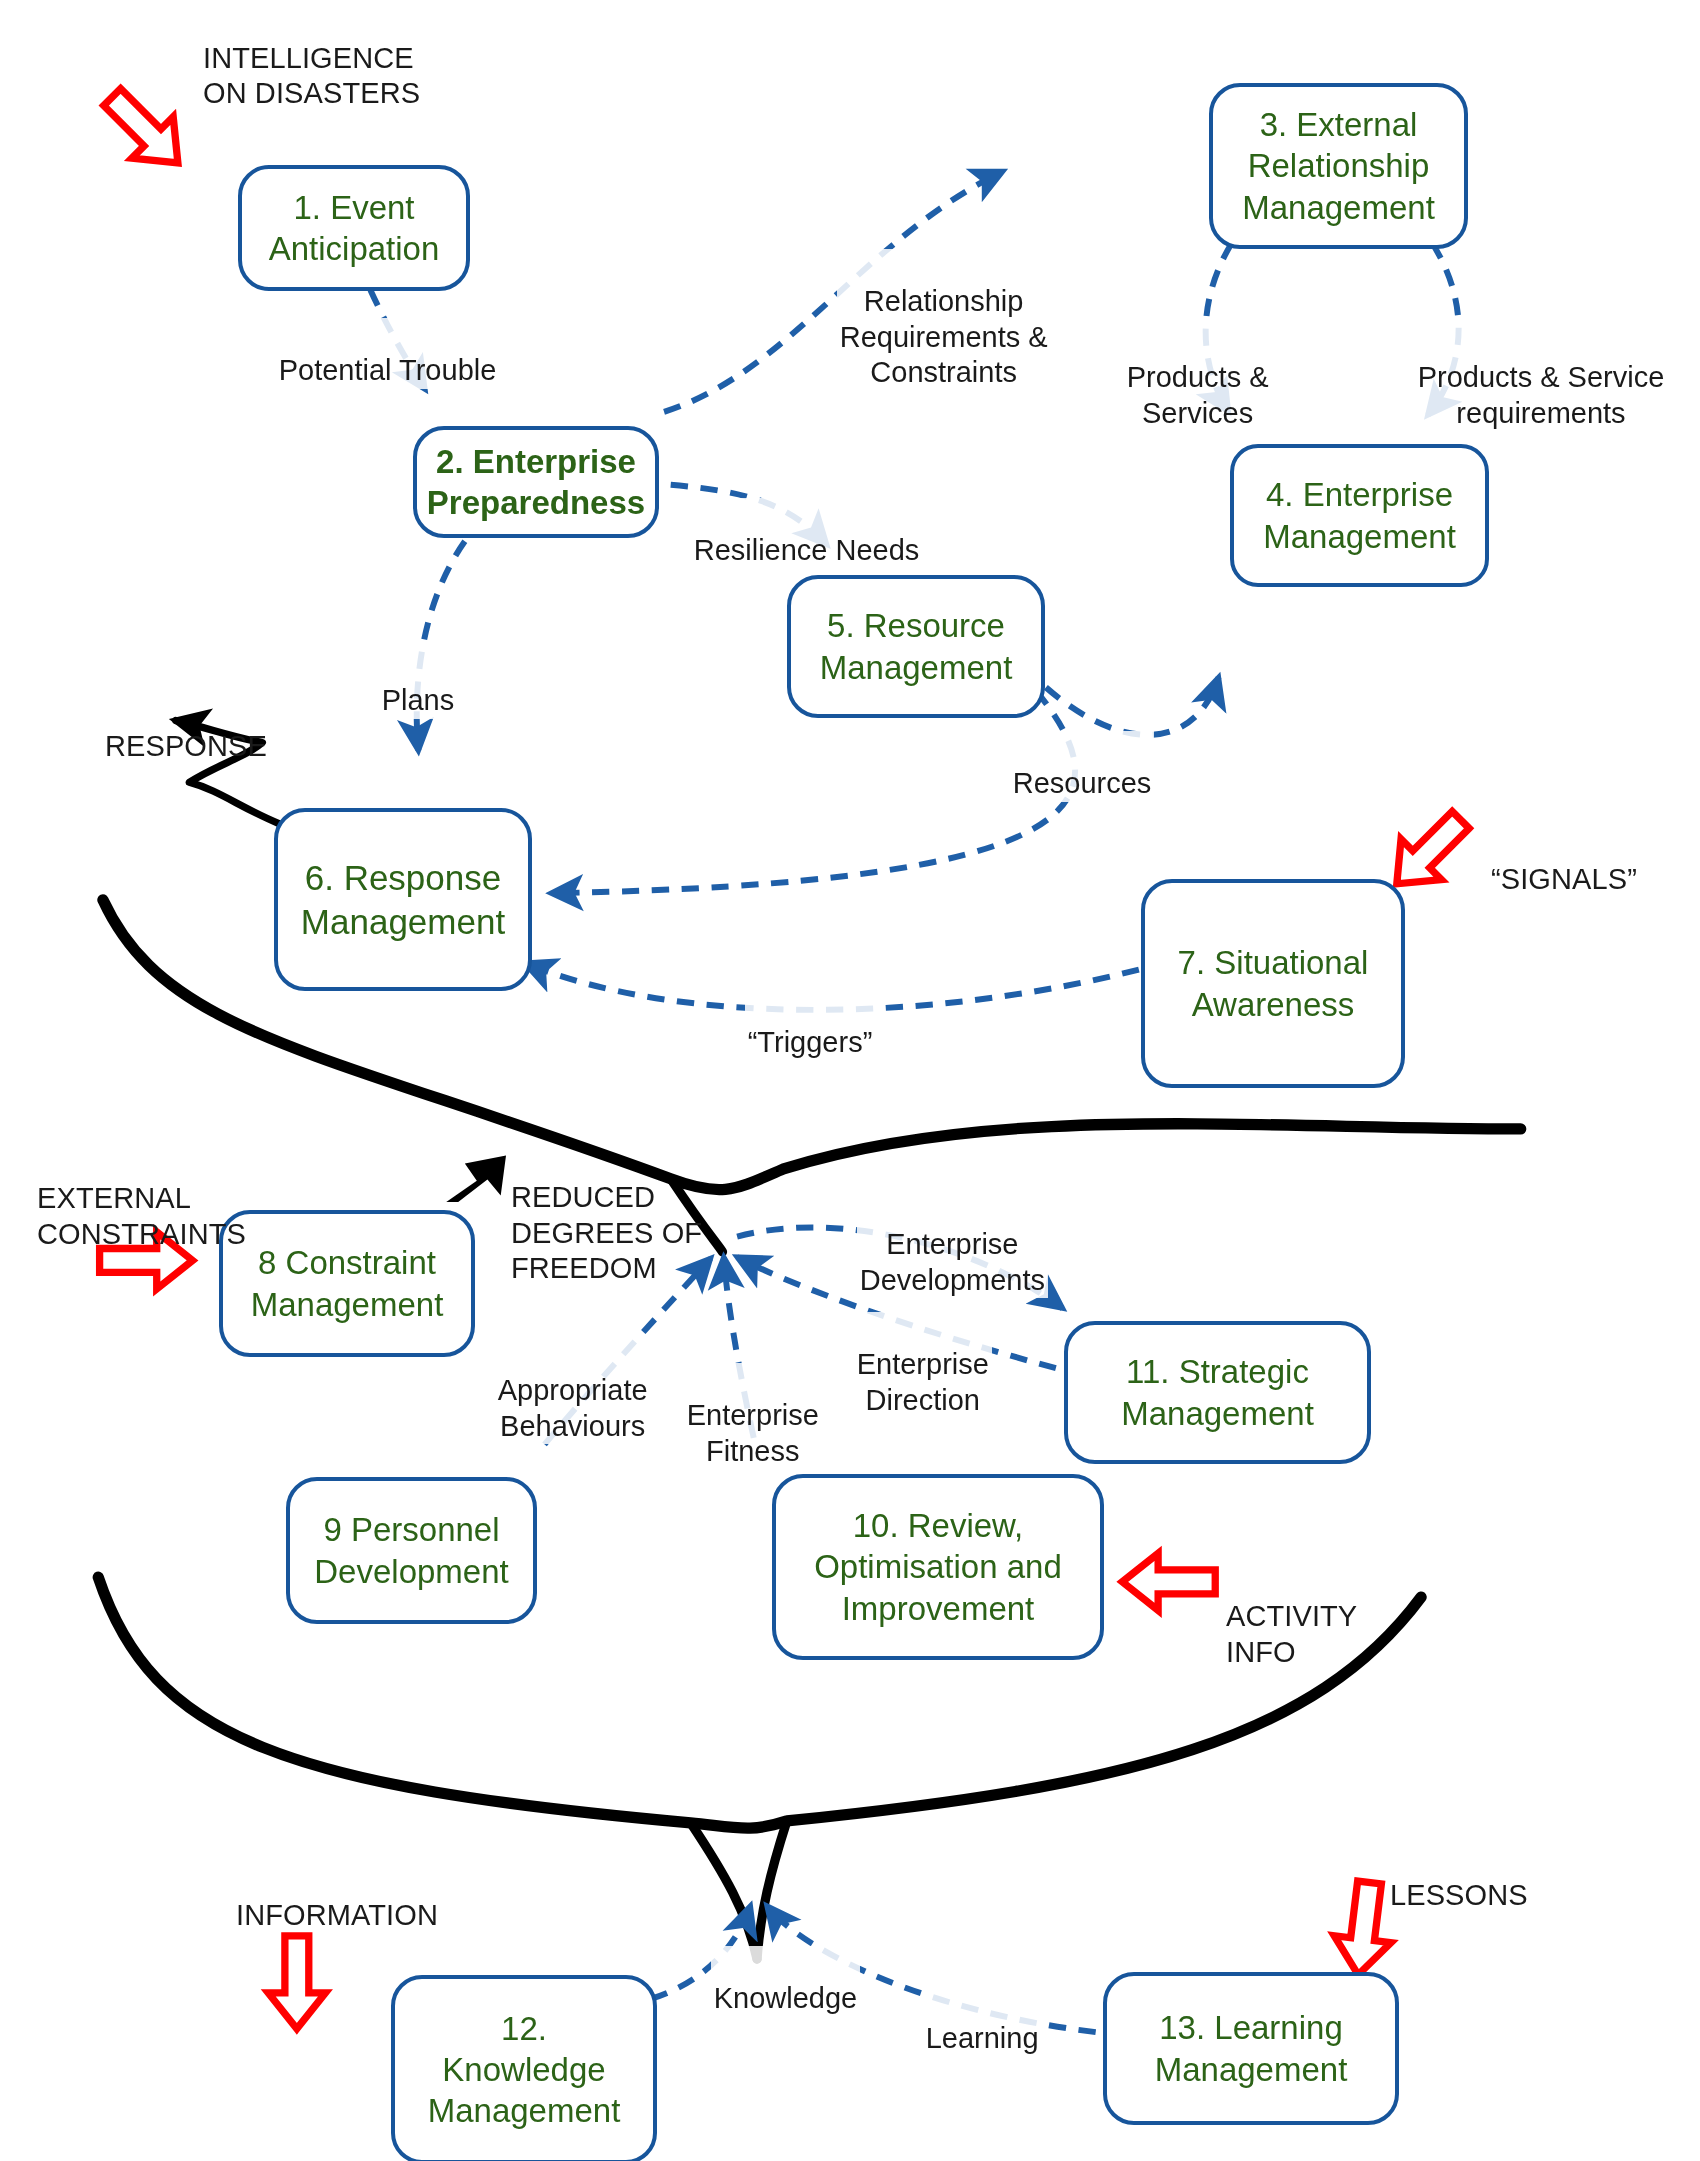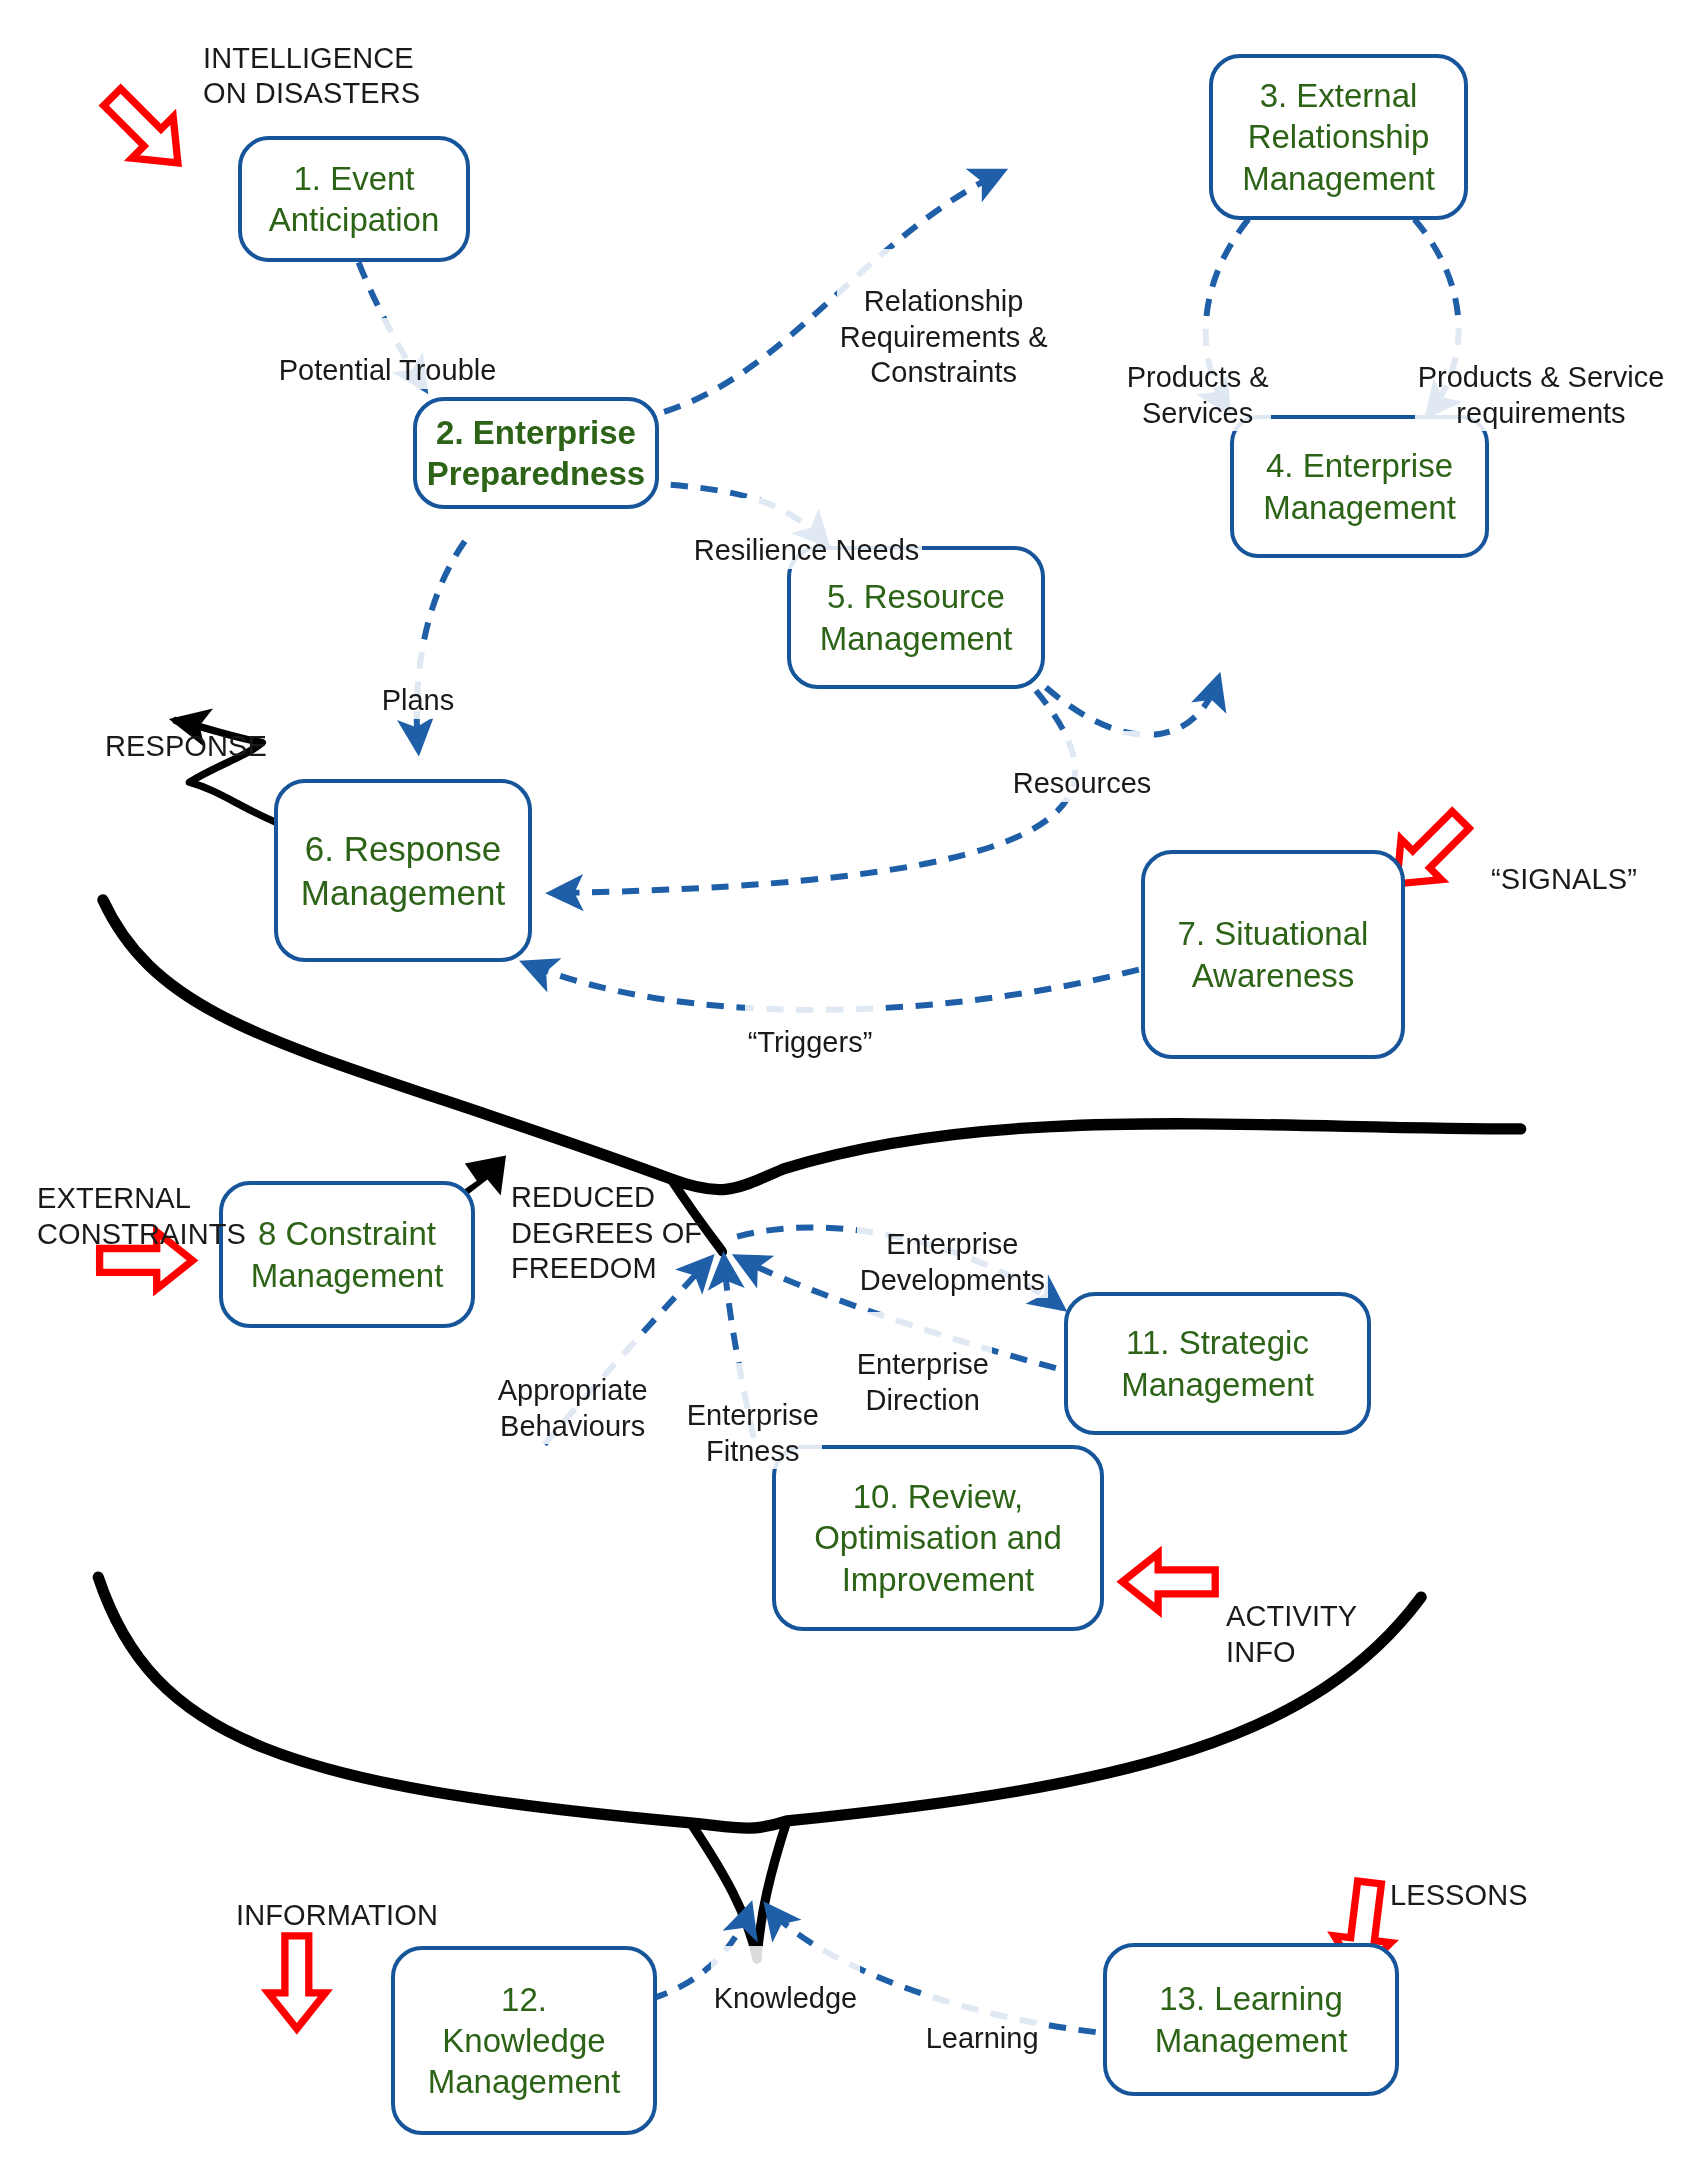--- a/index.html
+++ b/index.html
@@ -20,20 +20,21 @@
     border-radius:31px;
     background:#ffffff;
     display:flex;
     align-items:center;
     justify-content:center;
     text-align:center;
     color:#2C6317;
     line-height:1.25;
     padding:4px 1px;
     z-index:5;
+    margin-top:29px;
   }
   .node span{display:block;white-space:pre-line;}
 
   
   .caption{
     position:absolute;
     color:#1a1a1a;
     white-space:pre-line;
     line-height:1.22;
     z-index:7;
@@ -174,20 +175,24 @@
   <div class="node" style="left:1141px;top:850px;width:264px;height:209px;font-size:33px;">
     <span>7. Situational
 Awareness</span>
   </div>
 
   <div class="node" style="left:219px;top:1181px;width:256px;height:147px;font-size:33px;">
     <span>8 Constraint
 Management</span>
   </div>
 
+  <div class="node" style="left:286px;top:1448px;width:251px;height:147px;font-size:33px;">
+    <span>9 Personnel
+Development</span>
+  </div>
 
   <div class="node" style="left:772px;top:1445px;width:332px;height:186px;font-size:33px;">
     <span>10. Review,
 Optimisation and
 Improvement</span>
   </div>
 
   <div class="node" style="left:1064px;top:1292px;width:307px;height:143px;font-size:33px;">
     <span>11. Strategic
 Management</span>

